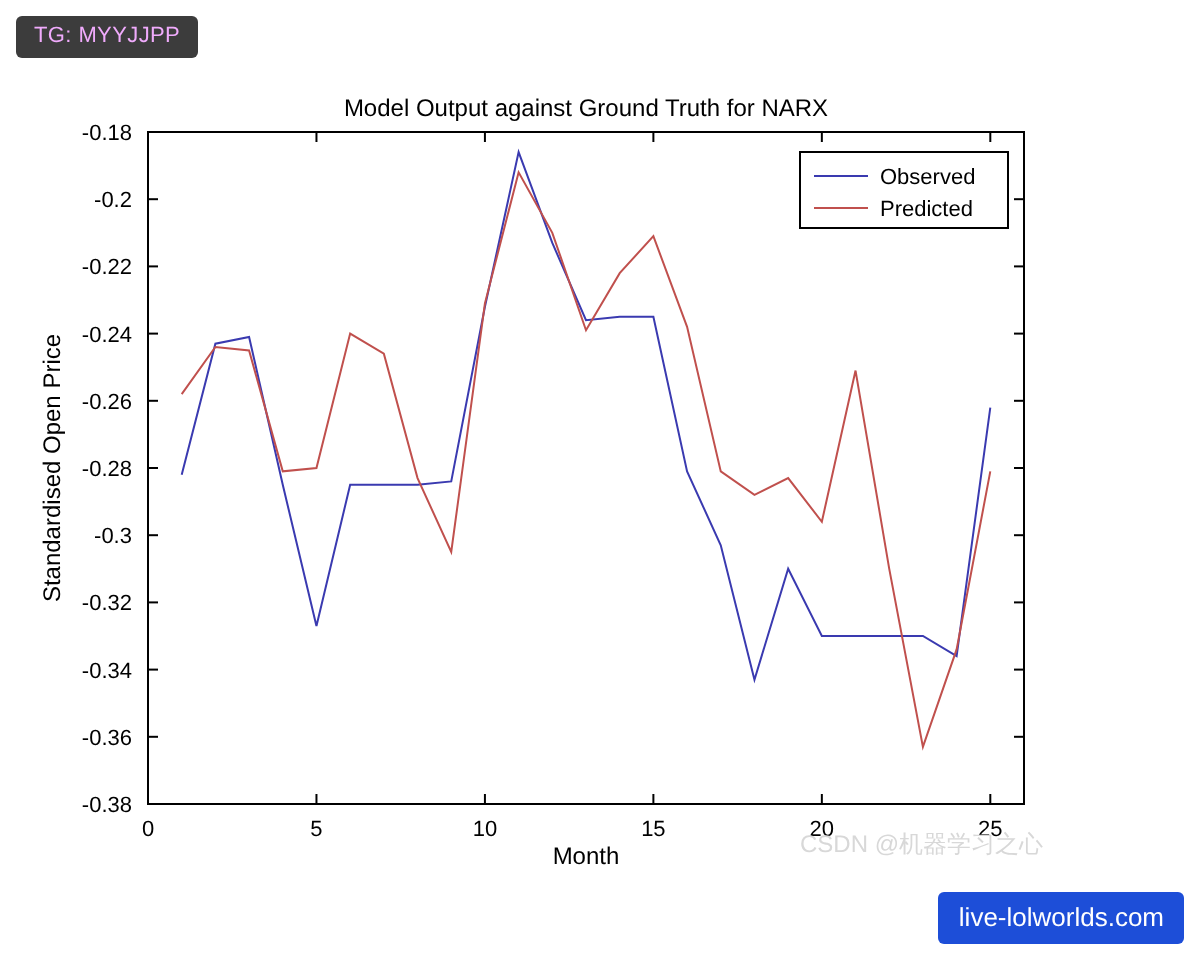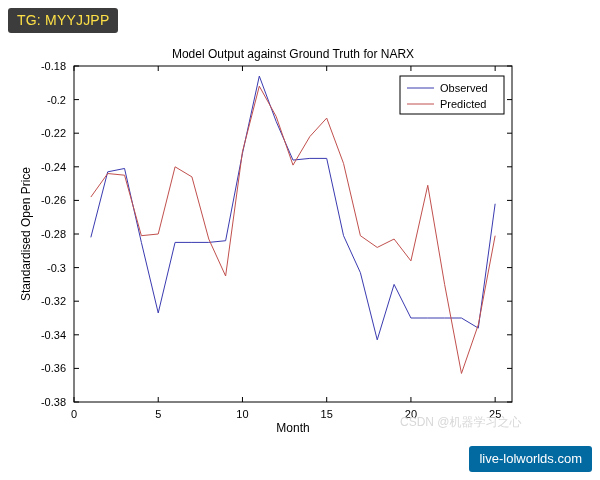--- a/index.html
+++ b/index.html
@@ -8,30 +8,30 @@
     background:#ffffff;
     font-family:"Liberation Sans", sans-serif;
     position:relative;
     overflow:hidden;
   }
   #figure{
     position:absolute;left:0;top:0;width:600px;height:480px;
   }
   .tag-badge{
     position:absolute;left:8px;top:8px;
-    background:#3c3c3c;color:#fde047;
-    font-size:14px;font-family:"Liberation Sans", sans-serif;
+    background:#3c3c3c;color:#f0abfc;
+    font-size:11px;font-family:"Liberation Sans", sans-serif;
     padding:4px 9px 5px 9px;
     border-radius:3px;
     letter-spacing:0.2px;
     z-index:20;
   }
   .watermark-bottom{
     position:absolute;right:8px;bottom:8px;
-    background:#0369a1;color:#ffffff;
+    background:#1d4ed8;color:#ffffff;
     font-size:13px;
     padding:5px 10px 6px 10px;
     border-radius:3px;
     z-index:20;
   }
   .watermark-mid{
     position:absolute;
     left:400px;top:414px;
     color:#d8d8d8;
     font-size:12px;

